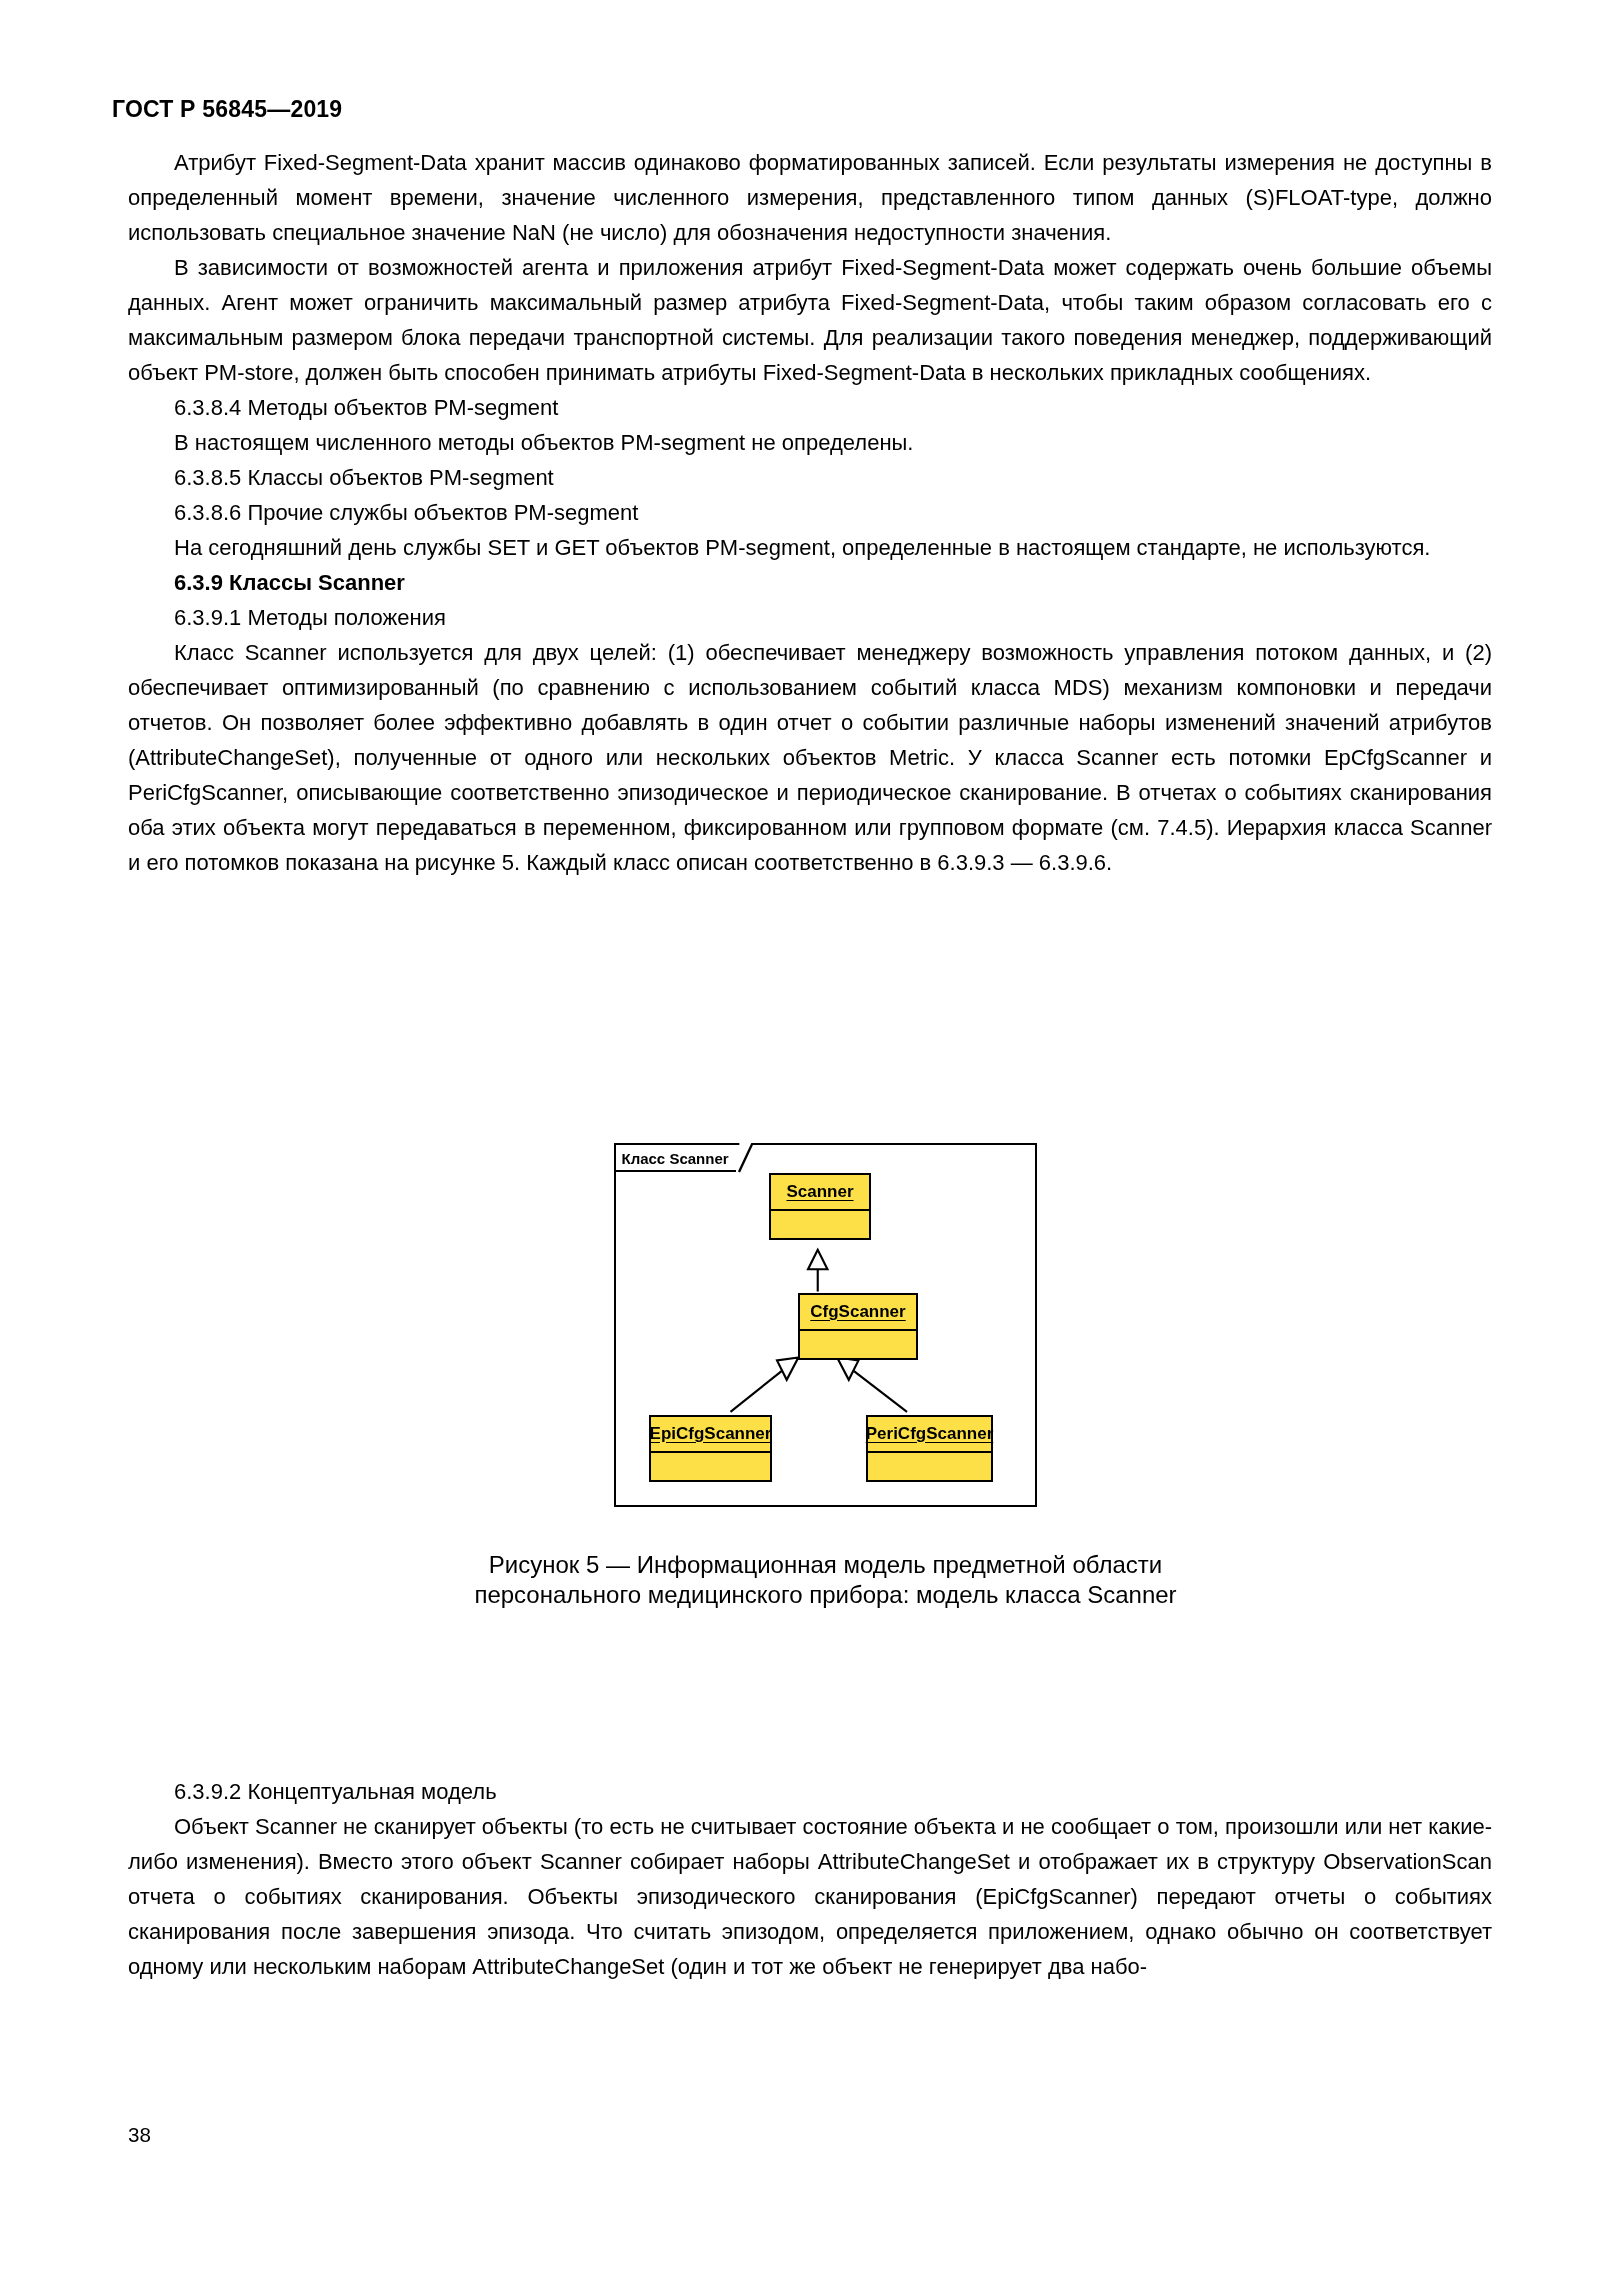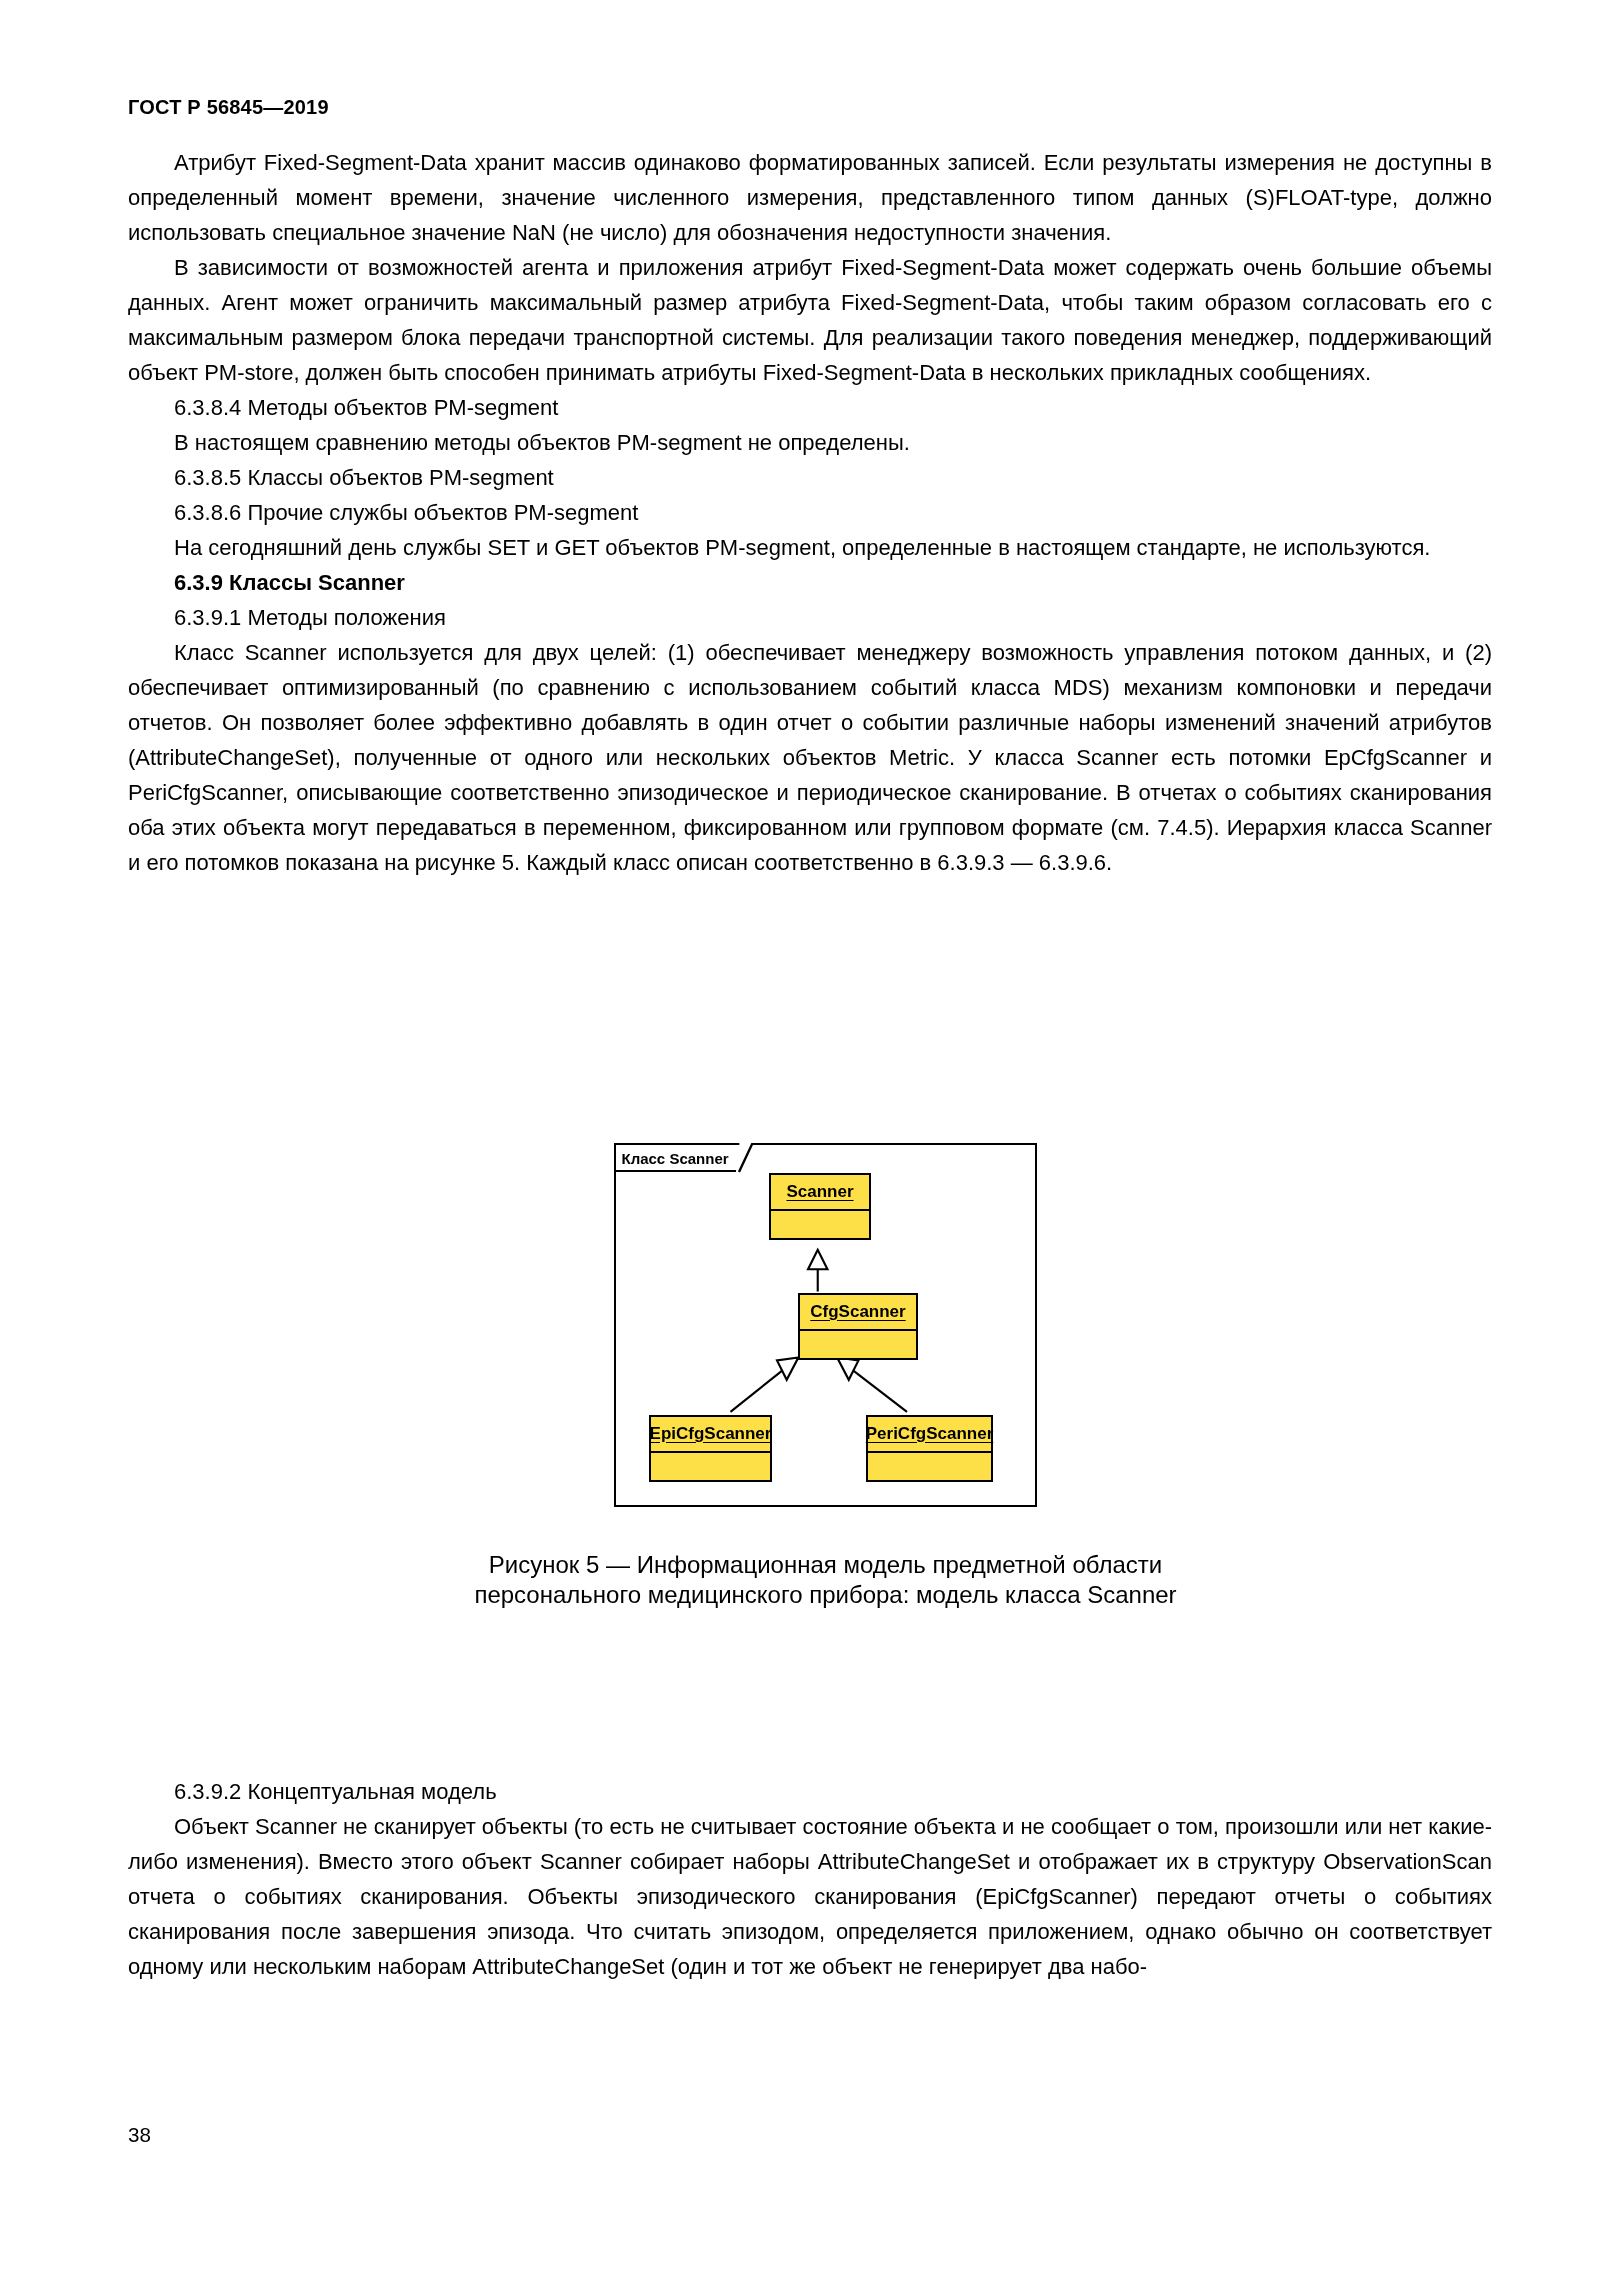--- a/index.html
+++ b/index.html
@@ -18,23 +18,23 @@
     height: 2293px;
     margin: 0 auto;
     background: #ffffff;
     box-sizing: border-box;
     overflow: hidden;
   }
 
   
   .running-head {
     position: absolute;
-    left: 128px;
+    left: 112px;
     top: 96px;
-    font-size: 20px;
+    font-size: 23px;
     font-weight: bold;
     letter-spacing: 0.2px;
     white-space: nowrap;
   }
 
   
   .column {
     position: absolute;
     left: 128px;
     top: 145px;
@@ -190,21 +190,21 @@
   <div class="running-head">ГОСТ Р 56845—2019</div>
 
   <div class="column">
 
     <p class="body-text">Атрибут Fixed-Segment-Data хранит массив одинаково форматированных записей. Если результаты измерения не доступны в определенный момент времени, значение численного измерения, представленного типом данных (S)FLOAT-type, должно использовать специальное значение NaN (не число) для обозначения недоступности значения.</p>
 
     <p class="body-text">В зависимости от возможностей агента и приложения атрибут Fixed-Segment-Data может содержать очень большие объемы данных. Агент может ограничить максимальный размер атрибута Fixed-Segment-Data, чтобы таким образом согласовать его с максимальным размером блока передачи транспортной системы. Для реализации такого поведения менеджер, поддерживающий объект PM-store, должен быть способен принимать атрибуты Fixed-Segment-Data в нескольких прикладных сообщениях.</p>
 
     <p class="sect">6.3.8.4 Методы объектов PM-segment</p>
 
-    <p class="sect">В настоящем сравнению методы объектов PM-segment не определены.</p>
+    <p class="sect">В настоящем численного методы объектов PM-segment не определены.</p>
 
     <p class="sect">6.3.8.5 Классы объектов PM-segment</p>
 
 
     <p class="sect">6.3.8.6 Прочие службы объектов PM-segment</p>
 
     <p class="body-text">На сегодняшний день службы SET и GET объектов PM-segment, определенные в настоящем стандарте, не используются.</p>
 
     <p class="sect-bold">6.3.9 Классы Scanner</p>
 

